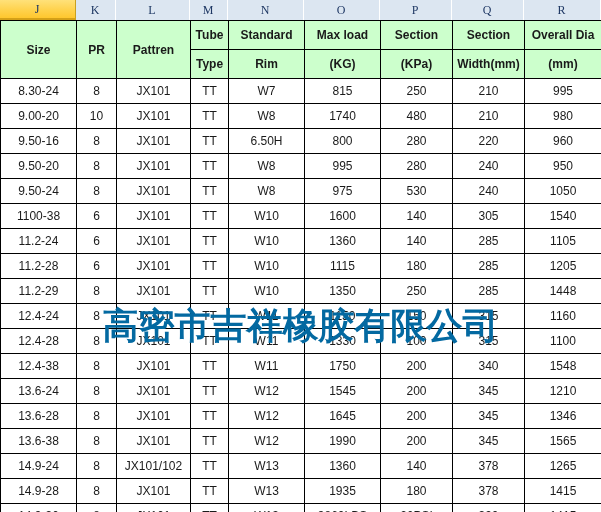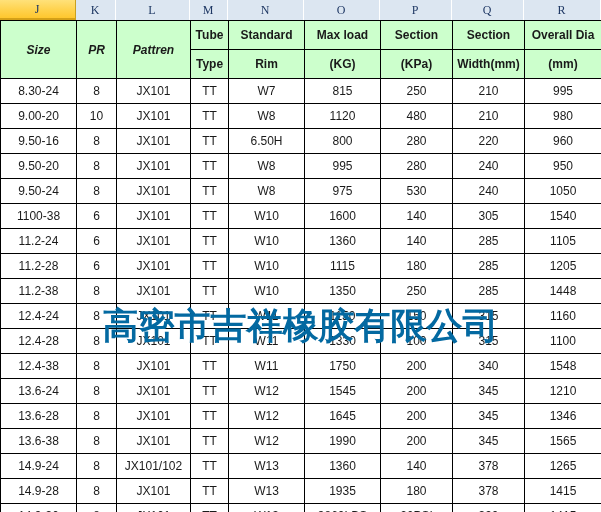--- a/index.html
+++ b/index.html
@@ -66,21 +66,20 @@
     height: 28px;
     color: #000000;
     margin-left: 21px;
   }
   th.hdr-tall {
     background: #ccffcc;
     font-weight: bold;
     font-size: 13px;
     height: 56px;
     color: #000000;
-    font-style: italic;
   }
   td.cell {
     height: 24px;
     background: #ffffff;
     font-size: 12.5px;
   }
 
   
   #watermark {
     position: absolute;
@@ -163,21 +162,21 @@
         <td class="cell">250</td>
         <td class="cell">210</td>
         <td class="cell">995</td>
       </tr>
       <tr>
         <td class="cell">9.00-20</td>
         <td class="cell">10</td>
         <td class="cell">JX101</td>
         <td class="cell">TT</td>
         <td class="cell">W8</td>
-        <td class="cell">1120</td>
+        <td class="cell">1740</td>
         <td class="cell">480</td>
         <td class="cell">210</td>
         <td class="cell">980</td>
       </tr>
       <tr>
         <td class="cell">9.50-16</td>
         <td class="cell">8</td>
         <td class="cell">JX101</td>
         <td class="cell">TT</td>
         <td class="cell">6.50H</td>
@@ -235,21 +234,21 @@
         <td class="cell">6</td>
         <td class="cell">JX101</td>
         <td class="cell">TT</td>
         <td class="cell">W10</td>
         <td class="cell">1115</td>
         <td class="cell">180</td>
         <td class="cell">285</td>
         <td class="cell">1205</td>
       </tr>
       <tr>
-        <td class="cell">11.2-38</td>
+        <td class="cell">11.2-29</td>
         <td class="cell">8</td>
         <td class="cell">JX101</td>
         <td class="cell">TT</td>
         <td class="cell">W10</td>
         <td class="cell">1350</td>
         <td class="cell">250</td>
         <td class="cell">285</td>
         <td class="cell">1448</td>
       </tr>
       <tr>

